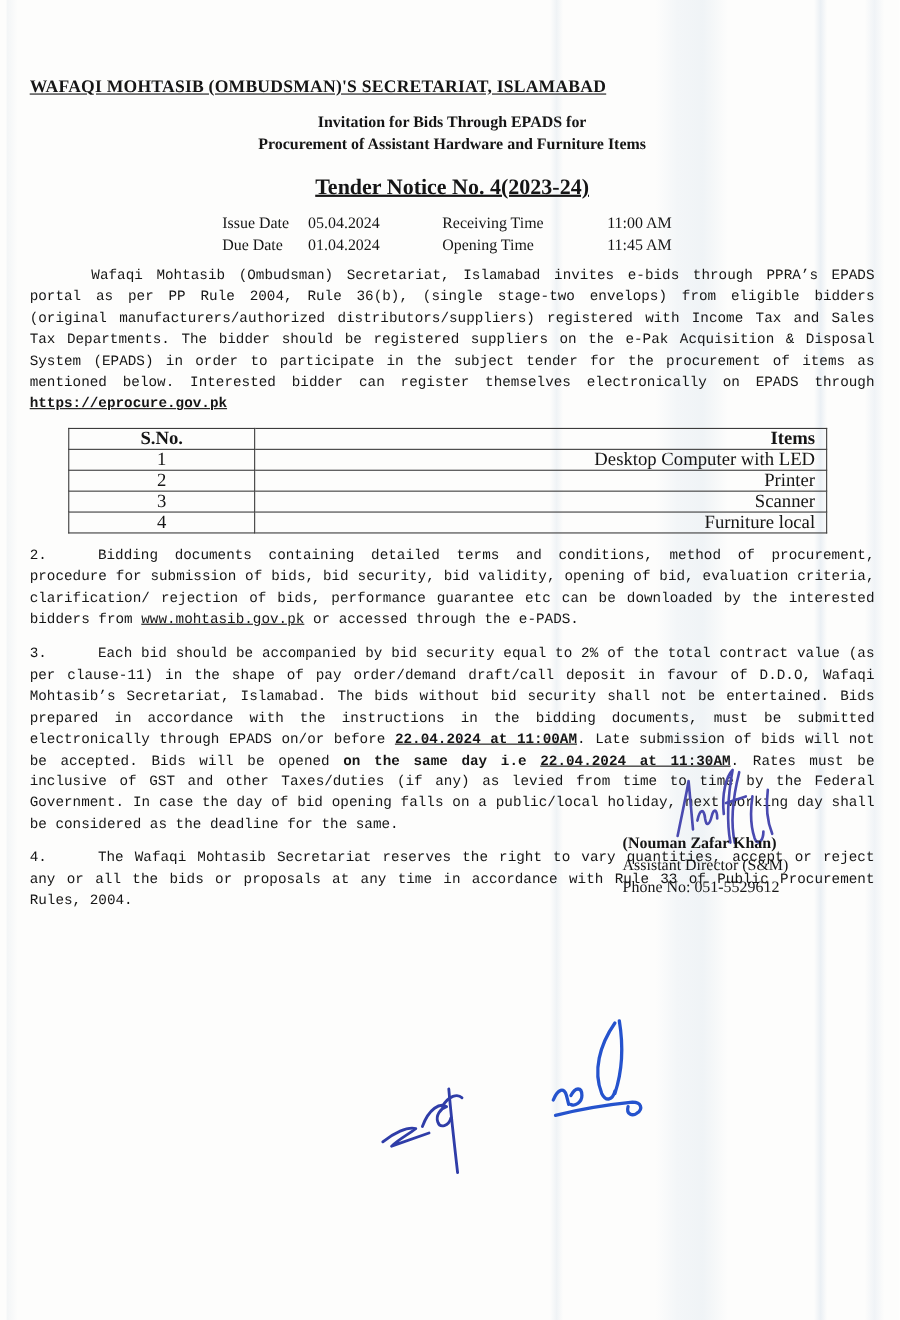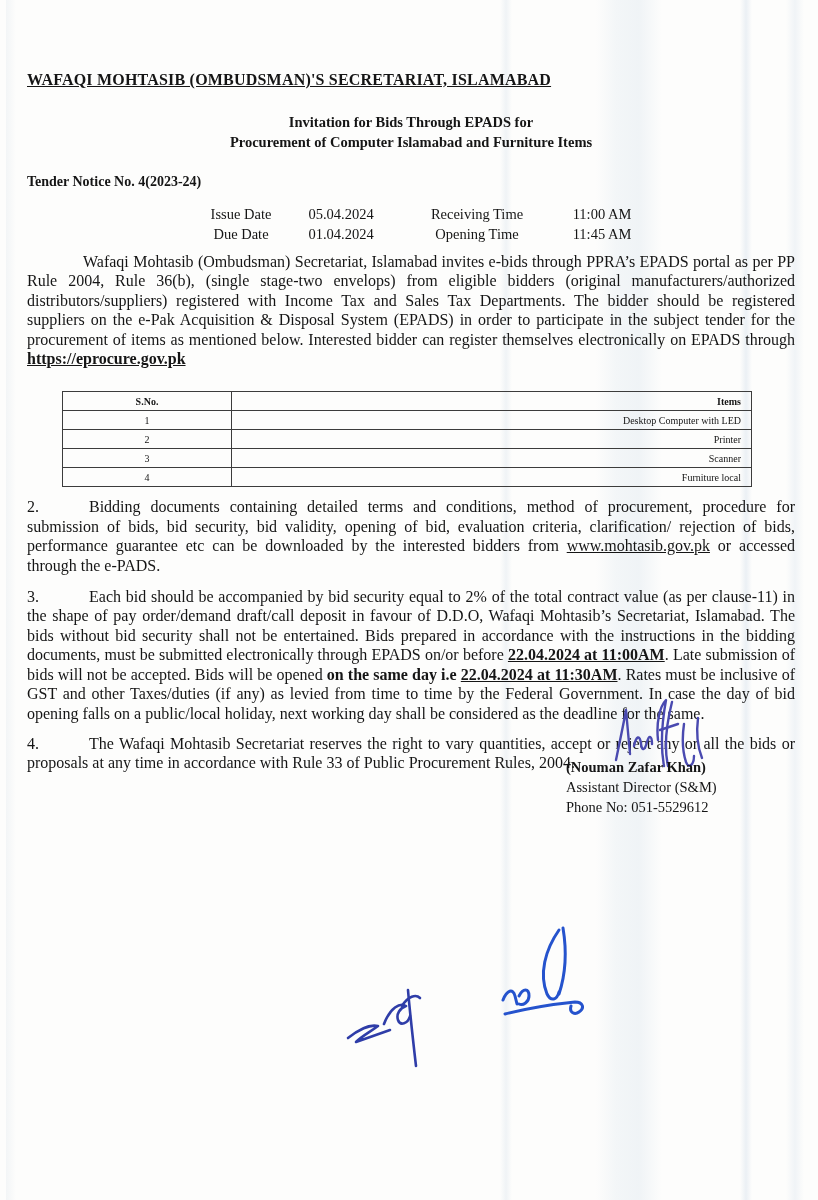--- a/index.html
+++ b/index.html
@@ -16,42 +16,42 @@
   .streak.s4 { left:786px; width:18px; background:linear-gradient(90deg,transparent,#e3eaf1 50%,transparent); opacity:.5; }
   .streak.s5 { left:6px;  width:10px; background:linear-gradient(90deg,#e8edf1,transparent); opacity:.5; }
 
   .content { position:absolute; left:27px; right:23px; top:0; }
 
   .org-title {
     margin-top:70px; text-align:left; font-weight:bold; font-size:16px;
     text-decoration:underline; letter-spacing:.2px; line-height:19px;
   }
   .subtitle { text-align:center; font-weight:bold; font-size:14.5px; line-height:19.5px; }
-  .subtitle.first { margin-top:24px; }
+  .subtitle.first { margin-top:13px; }
   .notice-no {
-    margin-top:20px; font-weight:bold; font-size:14px;
-    line-height:19px;
+    margin-top:20px; text-align:center; font-weight:bold; font-size:20px;
+    text-decoration:underline; line-height:19px;
   }
 
   .schedule {
     margin-top:14px; margin-left:175px;
     display:grid; grid-template-columns:78px 122px 150px 100px;
-    font-size:14.5px; line-height:19.5px;text-align:center;
+    font-size:14.5px; line-height:19.5px;
   }
 
-  .para { font-size:16px; line-height:19.4px; text-align:justify; }
+  .para { font-size:13px; line-height:19.4px; text-align:justify;font-family:Liberation Mono, monospace; }
   .para.p1 { margin-top:8px; text-indent:56px; }
   .para.p2 { margin-top:10px; }
   .para.p3 { margin-top:12px; }
   .para.p4 { margin-top:11px; }
   .pnum { display:inline-block; width:62px; text-indent:0; }
 
   table.items {
-    margin-top:23px; margin-left:35px; width:690px;
-    border-collapse:collapse; font-size:10px;
+    margin-top:12px; margin-left:35px; width:690px;
+    border-collapse:collapse; font-size:17px;
   }
   table.items th, table.items td {
     border:1px solid #3c3c3c; padding:0 10px; height:18px; line-height:17px;
     font-weight:normal; text-align:right;
   }
   table.items th { font-weight:bold; }
   table.items .col-sno { width:148px; text-align:center; }
 
   .signer {
     position:absolute; left:566px; top:757px; width:186px;
@@ -77,21 +77,21 @@
   <div class="streak s2"></div>
   <div class="streak s3"></div>
   <div class="streak s4"></div>
   <div class="streak s5"></div>
 
   <div class="content">
 
     <div class="org-title">WAFAQI MOHTASIB (OMBUDSMAN)'S SECRETARIAT, ISLAMABAD</div>
 
     <div class="subtitle first">Invitation for Bids Through EPADS for</div>
-    <div class="subtitle">Procurement of Computer Islamabad and Furniture Items</div>
+    <div class="subtitle">Procurement of Assistant Hardware and Furniture Items</div>
 
     <div class="notice-no">Tender Notice No. 4(2023-24)</div>
 
     <div class="schedule">
       <span>Issue Date</span>
       <span>05.04.2024</span>
       <span>Receiving Time</span>
       <span>11:00 AM</span>
       <span>Due Date</span>
       <span>01.04.2024</span>

